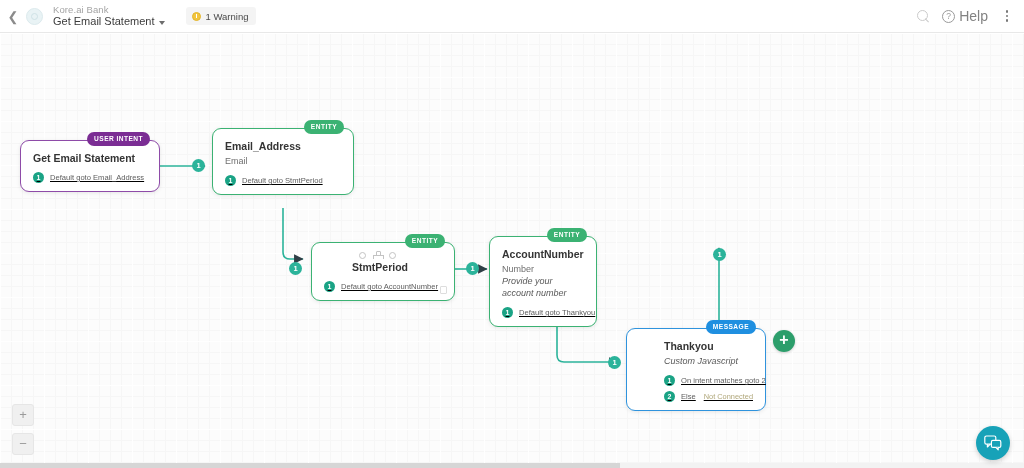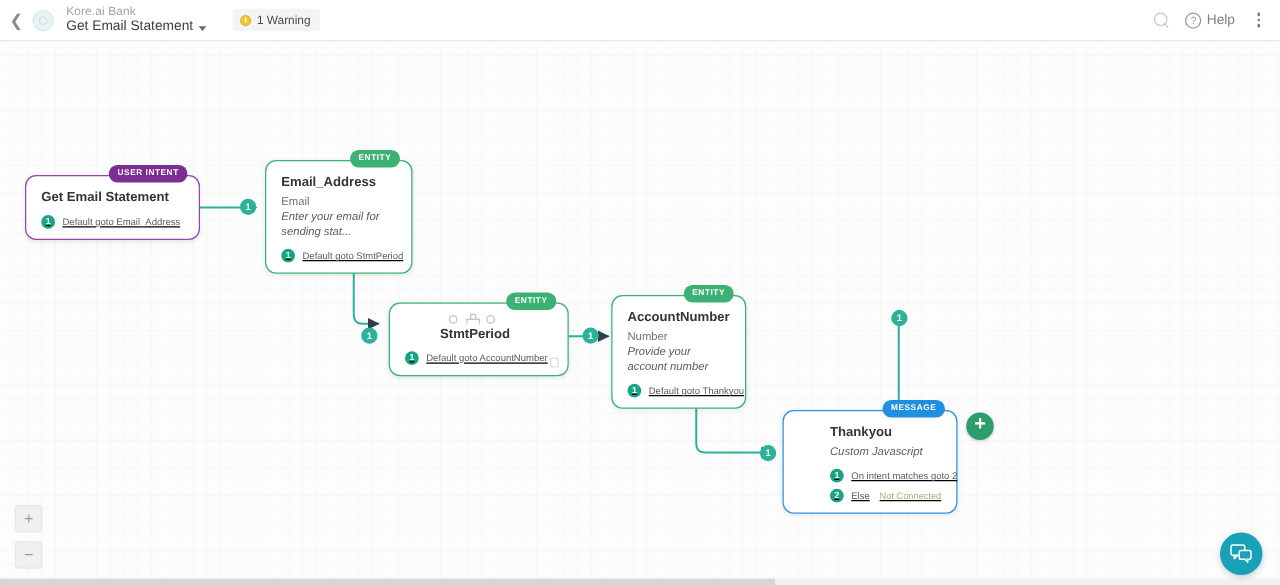--- a/index.html
+++ b/index.html
@@ -58,21 +58,21 @@
   }
   .ic-search::after {
     content: ""; position: absolute; left: 8px; top: 8.5px; width: 4.5px; height: 1.3px;
     background: #8a8a8a; transform: rotate(45deg); transform-origin: left center;
   }
   .help-grp { display: flex; align-items: center; gap: 4px; cursor: pointer; }
   .ic-help {
     width: 13px; height: 13px; border: 1.2px solid #9a9a9a; border-radius: 50%;
     color: #9a9a9a; font-size: 8.5px; line-height: 11px; text-align: center;
   }
-  .help-txt { font-size: 11px; color: #828282; }
+  .help-txt { font-size: 14px; color: #828282; }
   .ic-kebab { width: 14px; height: 14px; display: flex; flex-direction: column;
     align-items: center; justify-content: center; gap: 2px; cursor: pointer; }
   .ic-kebab i { width: 2.4px; height: 2.4px; border-radius: 50%; background: #777; display: block; }
 
   
   #canvas {
     position: absolute; top: 33px; left: 0; width: 1024px; height: 435px;
     background-color: #fcfcfc;
     background-image:
       linear-gradient(to right, #ffffff 1px, transparent 1px),
@@ -234,25 +234,24 @@
       <span class="badge intent">USER INTENT</span>
       <div class="n-title">Get Email Statement</div>
       <div class="n-rows">
         <div class="n-row">
           <span class="pin">1</span>
           <span class="n-row-lbl">Default goto Email_Address</span>
         </div>
       </div>
     </div>
 
-    <div class="node entity" style="left:212px;top:95px;width:118px;">
+    <div class="node entity" style="left:212px;top:95px;width:142px;">
       <span class="badge entity">ENTITY</span>
       <div class="n-title">Email_Address</div>
       <div class="n-sub">Email</div>
-      <div class="n-prompt">Enter your email for sending stat...</div>
       <div class="n-rows">
         <div class="n-row">
           <span class="pin">1</span>
           <span class="n-row-lbl">Default goto StmtPeriod</span>
         </div>
       </div>
     </div>
 
     <div class="node entity" style="left:311px;top:209px;width:144px;">
       <span class="badge entity">ENTITY</span>

